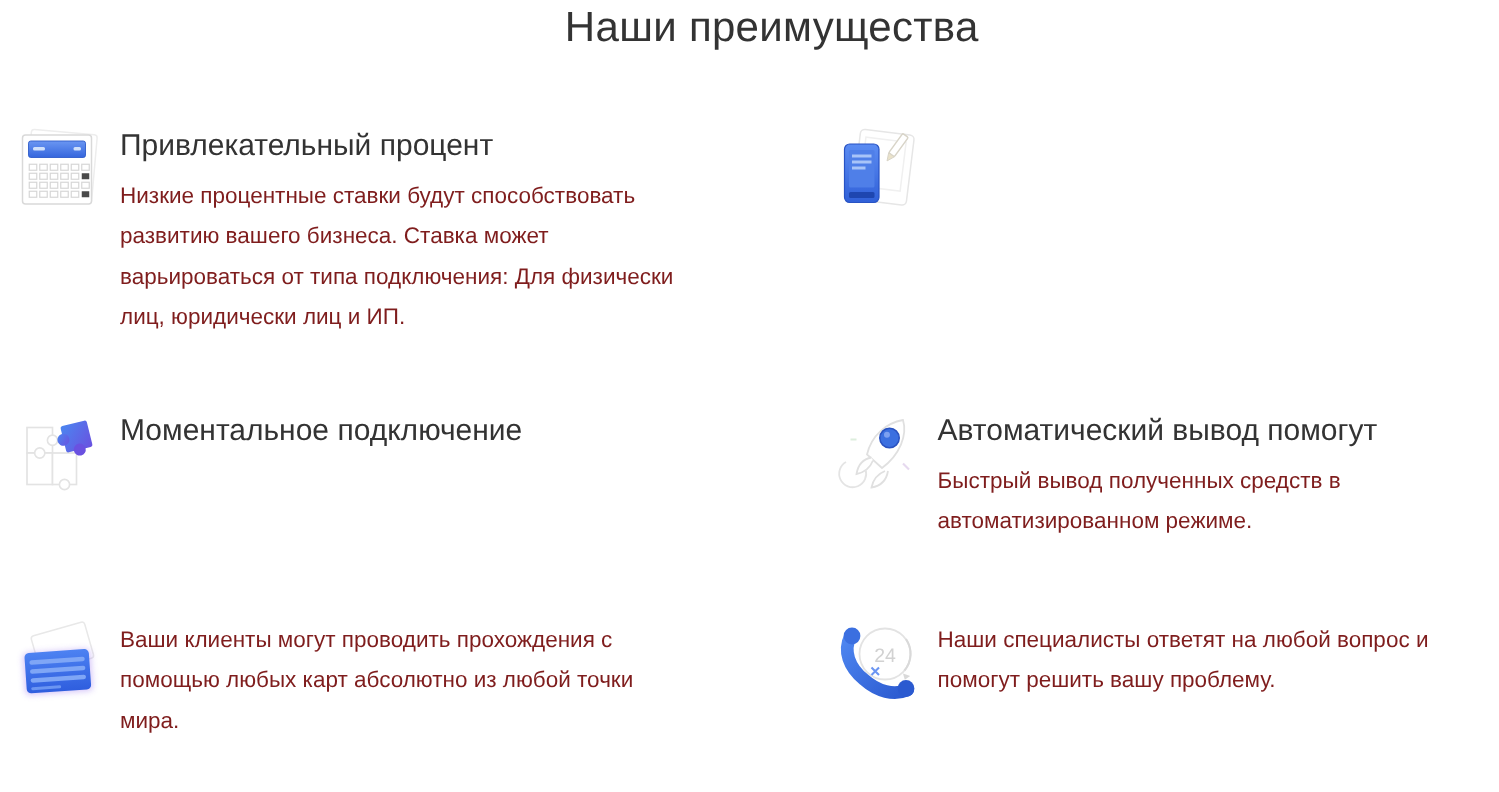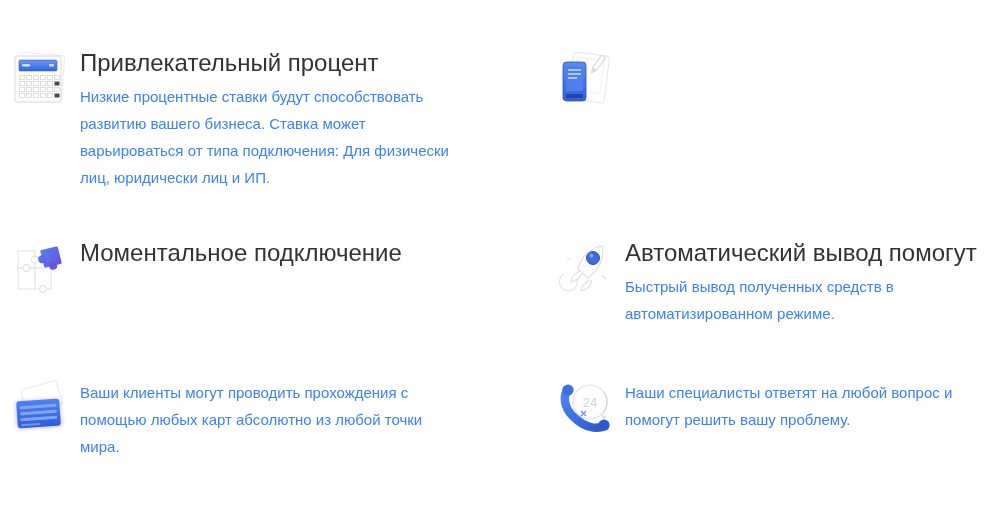--- a/index.html
+++ b/index.html
@@ -31,39 +31,40 @@
     padding-left: 10px;
   }
   .icon-box {
     flex: 0 0 58px;
     width: 58px; height: 62px;
     margin-right: 12px;
   }
   .feature-content { flex: 1; min-width: 0; }
   .feature-title {
     margin: 2px 0 8px 0;
-    font-size: 24px;
+    font-size: 20px;
     font-weight: 500;
     line-height: 24px;
     color: #333333;
   }
   .feature-desc {
     margin: 0;
     font-size: 15px;
     line-height: 27px;
-    color: #3b82f6;
+    color: #7f1d1d;
     white-space: pre-line;
   }
   svg { display: block; }
 </style>
 </head>
 <body>
 
 <div class="page">
 
+  <h1 class="section-title">Наши преимущества</h1>
 
   <div class="features-grid">
 
     <div class="feature">
       <div class="icon-box">
         <svg width="58" height="62" viewBox="0 0 58 62">
           <defs>
             <linearGradient id="gcalc" x1="0" y1="0" x2="0" y2="1">
               <stop offset="0" stop-color="#6a96f2"></stop>
                 <stop offset="1" stop-color="#3566dd"></stop>

